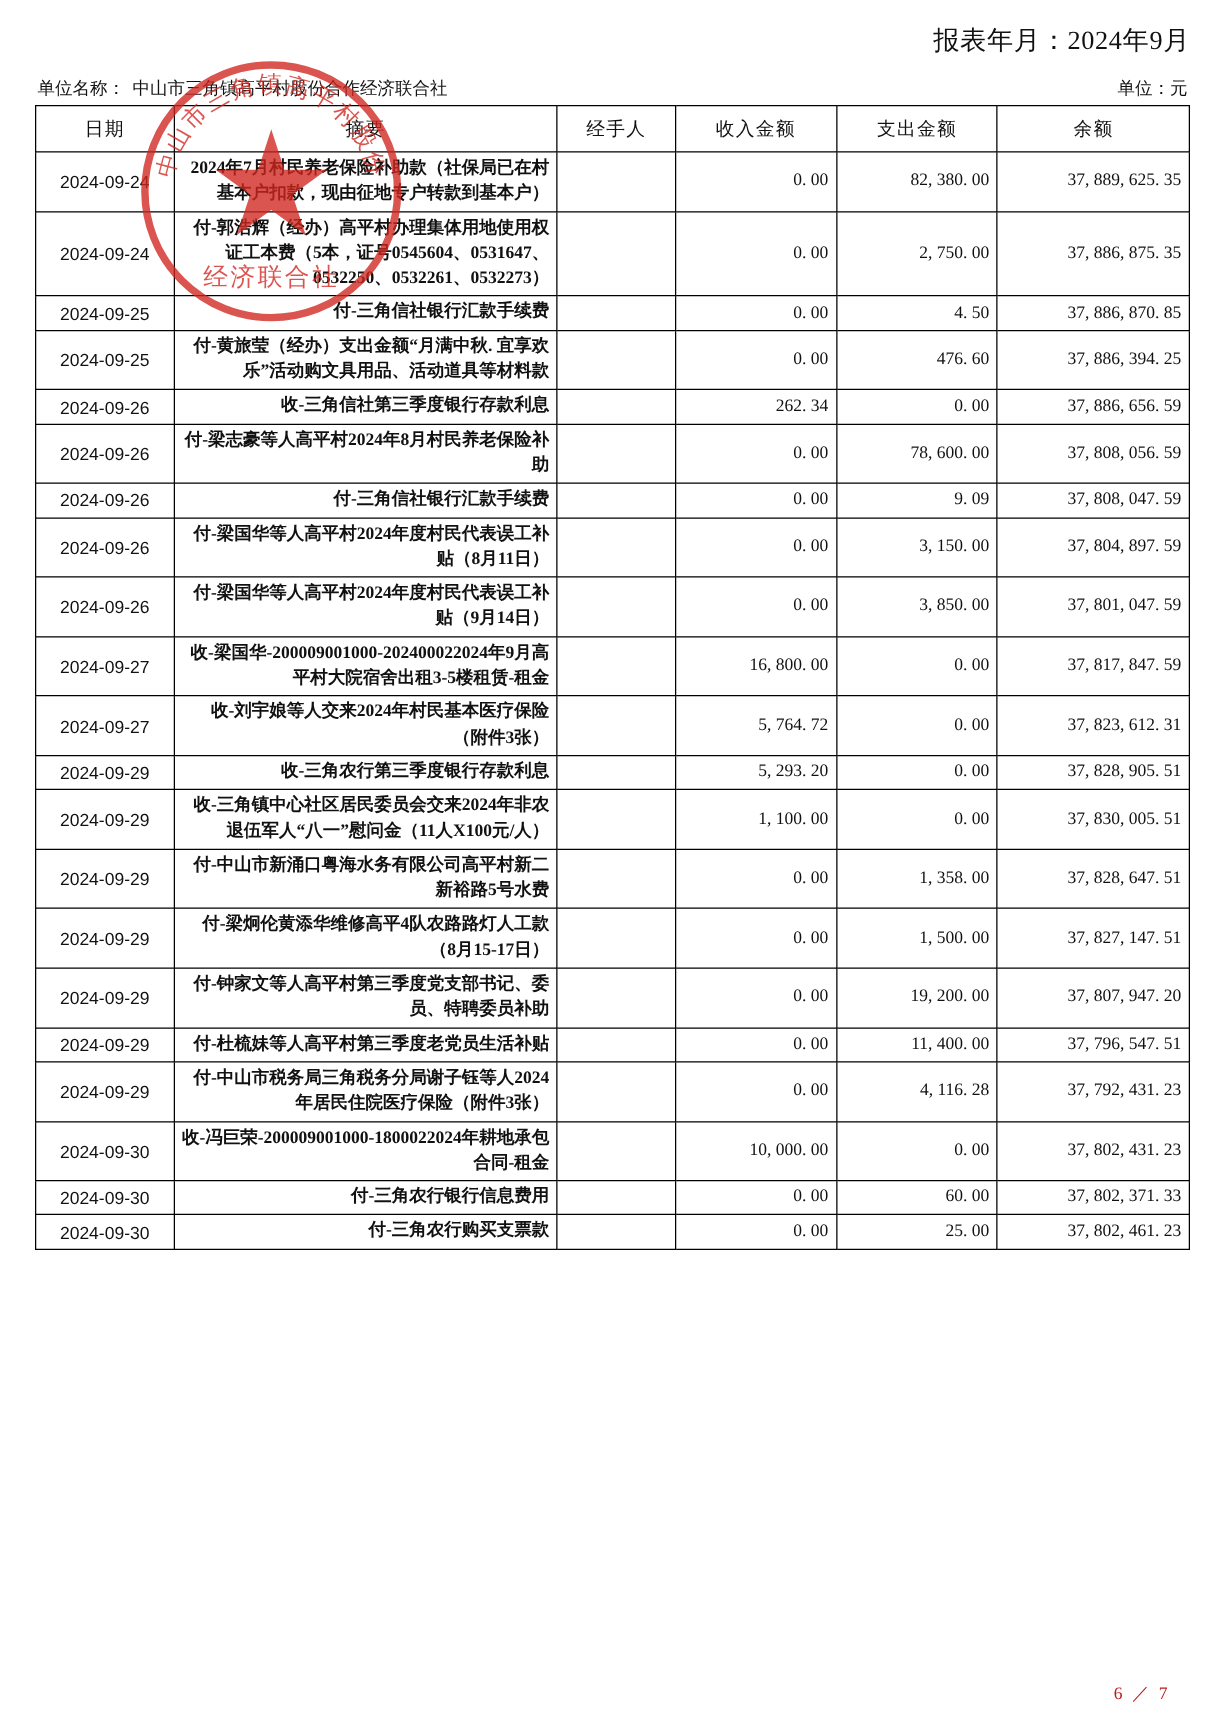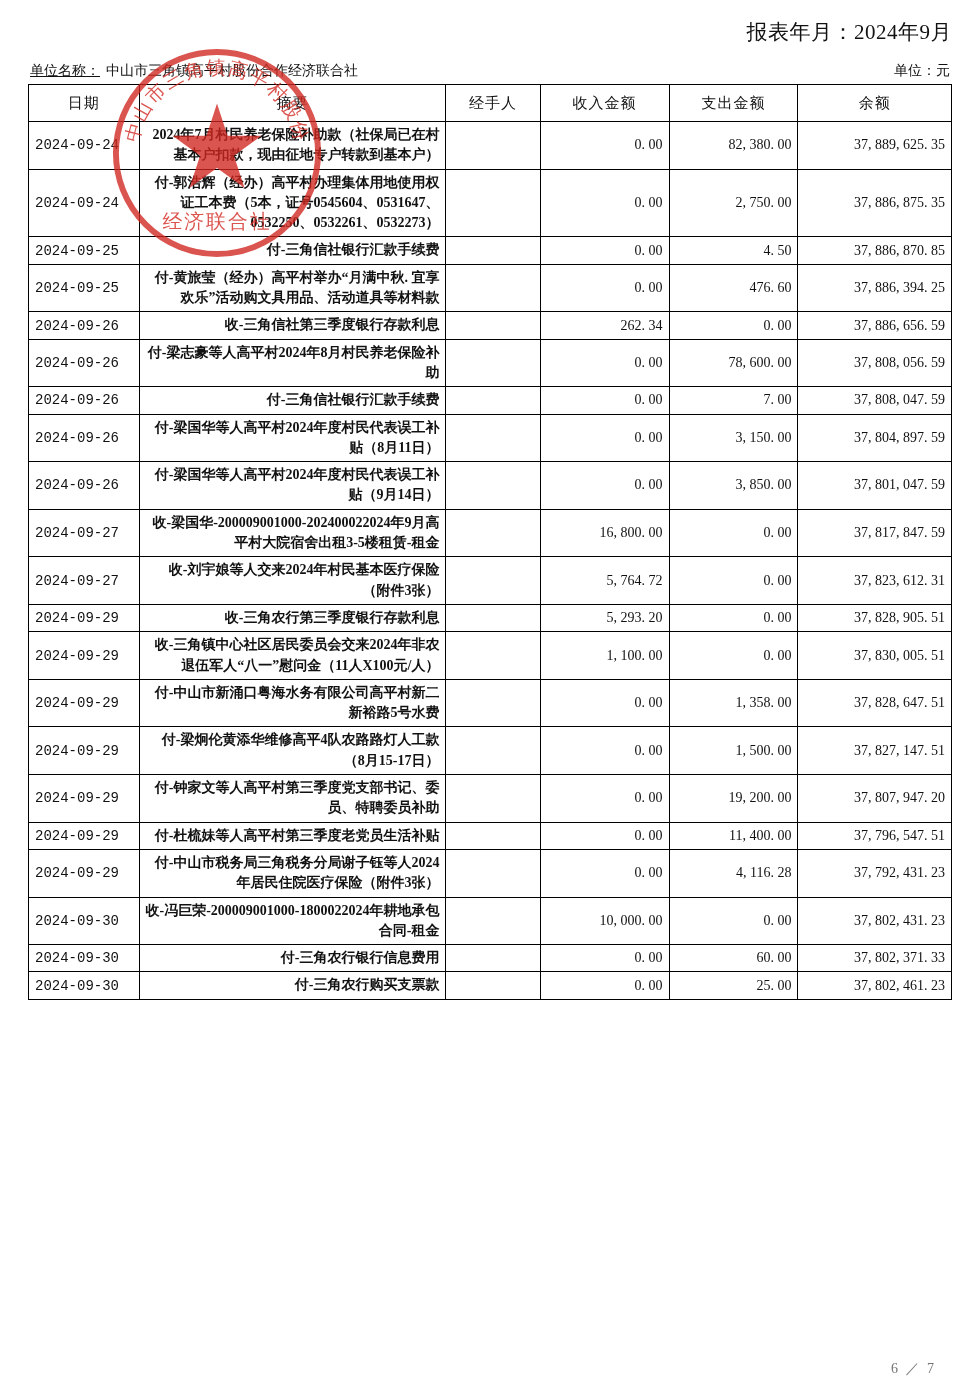--- a/index.html
+++ b/index.html
@@ -50,21 +50,21 @@
   }
   .meta-row {
     display: flex;
     justify-content: space-between;
     align-items: flex-end;
     font-size: 14px;
     margin-top: 16px;
     padding: 0 2px 4px 2px;
   }
   .meta-left { white-space: nowrap; }
-  .meta-left .label { margin-right: 6px; text-decoration: underline; }
+  .meta-left .label { margin-right: 6px; }
   .meta-right { white-space: nowrap; }
 
   
   table.ledger {
     width: 100%;
     border-collapse: collapse;
     table-layout: fixed;
     font-size: 13.5px;
   }
   table.ledger th,
@@ -74,22 +74,22 @@
     vertical-align: middle;
   }
   table.ledger th {
     text-align: center;
     font-weight: normal;
     font-size: 15px;
     height: 30px;
     letter-spacing: 1px;
   }
   td.c-date {
-    text-align: left;
-    font-family: Liberation Mono, monospace;
+    text-align: center;
+    font-family: Liberation Sans, sans-serif;
     font-size: 14px;
     white-space: nowrap;
   }
   td.c-desc {
     text-align: right;
     line-height: 1.45;
     font-size: 14px;
     padding: 5px 7px;
     font-weight: bold;
   }
@@ -107,24 +107,24 @@
   .col-desc   { width: 300px; }
   .col-handler{ width: 92px; }
   .col-in     { width: 126px; }
   .col-out    { width: 126px; }
   .col-bal    { width: 150px; }
 
   
   .page-footer {
     position: absolute;
     right: 44px;
-    bottom: 26px;
+    bottom: 40px;
     font-size: 14px;
     letter-spacing: 2px;
-    color: #737373;
+    color: #b91c1c;
   }
 </style>
 </head>
 <body>
 
 <div class="page">
 
   <svg class="seal" viewBox="0 0 220 220">
     <circle cx="110" cy="110" r="102" fill="none" stroke="#d2261f" stroke-width="6"></circle>
     <path id="sealArcTop" d="M 110,110 m -80,0 a 80,80 0 1,1 160,0" fill="none" stroke="none"></path>
@@ -183,21 +183,21 @@
         <tr>
           <td class="c-date">2024-09-25</td>
           <td class="c-desc">付-三角信社银行汇款手续费</td>
           <td class="c-handler"></td>
           <td class="c-num">0. 00</td>
           <td class="c-num">4. 50</td>
           <td class="c-num">37, 886, 870. 85</td>
         </tr>
         <tr>
           <td class="c-date">2024-09-25</td>
-          <td class="c-desc">付-黄旅莹（经办）高平村举办“月满中秋. 宜享欢乐”活动购文具用品、活动道具等材料款</td>
+          <td class="c-desc">付-黄旅莹（经办）支出金额“月满中秋. 宜享欢乐”活动购文具用品、活动道具等材料款</td>
           <td class="c-handler"></td>
           <td class="c-num">0. 00</td>
           <td class="c-num">476. 60</td>
           <td class="c-num">37, 886, 394. 25</td>
         </tr>
         <tr>
           <td class="c-date">2024-09-26</td>
           <td class="c-desc">收-三角信社第三季度银行存款利息</td>
           <td class="c-handler"></td>
           <td class="c-num">262. 34</td>
@@ -210,21 +210,21 @@
           <td class="c-handler"></td>
           <td class="c-num">0. 00</td>
           <td class="c-num">78, 600. 00</td>
           <td class="c-num">37, 808, 056. 59</td>
         </tr>
         <tr>
           <td class="c-date">2024-09-26</td>
           <td class="c-desc">付-三角信社银行汇款手续费</td>
           <td class="c-handler"></td>
           <td class="c-num">0. 00</td>
-          <td class="c-num">7. 00</td>
+          <td class="c-num">9. 09</td>
           <td class="c-num">37, 808, 047. 59</td>
         </tr>
         <tr>
           <td class="c-date">2024-09-26</td>
           <td class="c-desc">付-梁国华等人高平村2024年度村民代表误工补贴（8月11日）</td>
           <td class="c-handler"></td>
           <td class="c-num">0. 00</td>
           <td class="c-num">3, 150. 00</td>
           <td class="c-num">37, 804, 897. 59</td>
         </tr>

